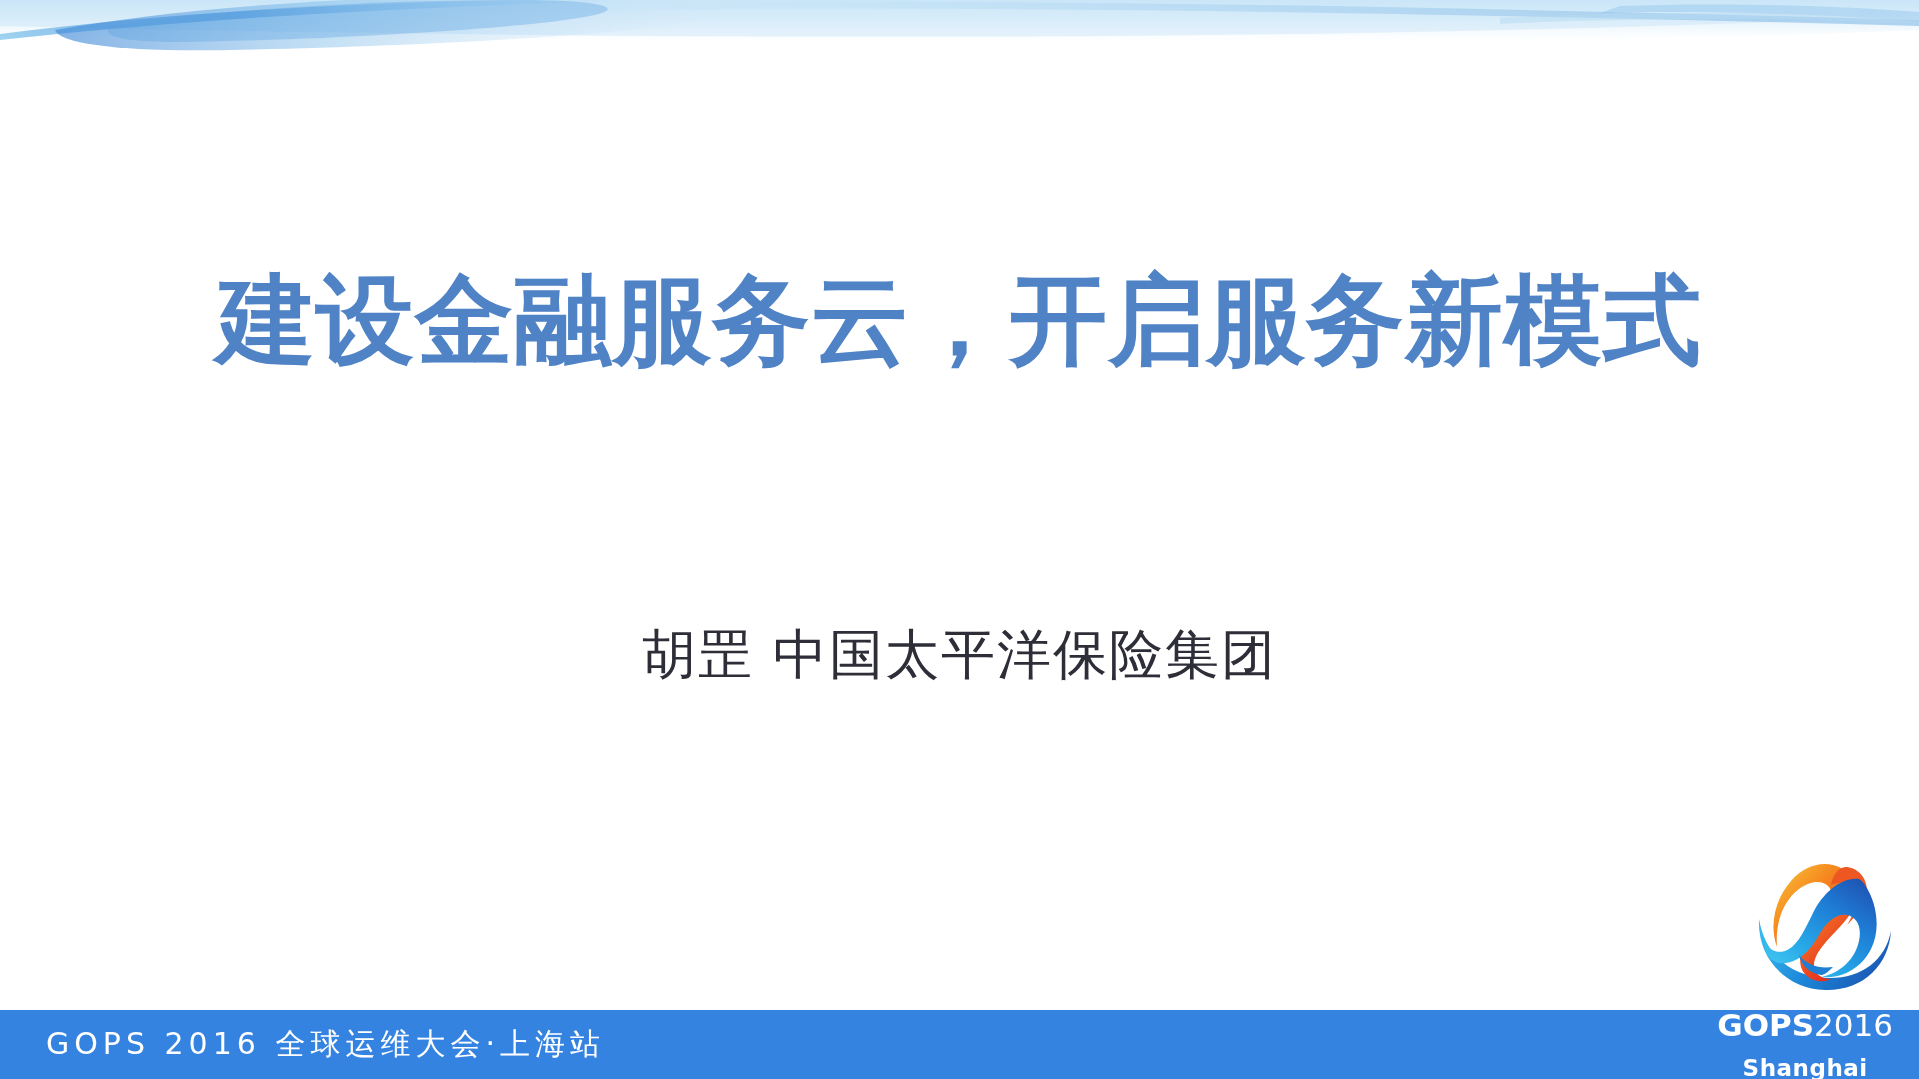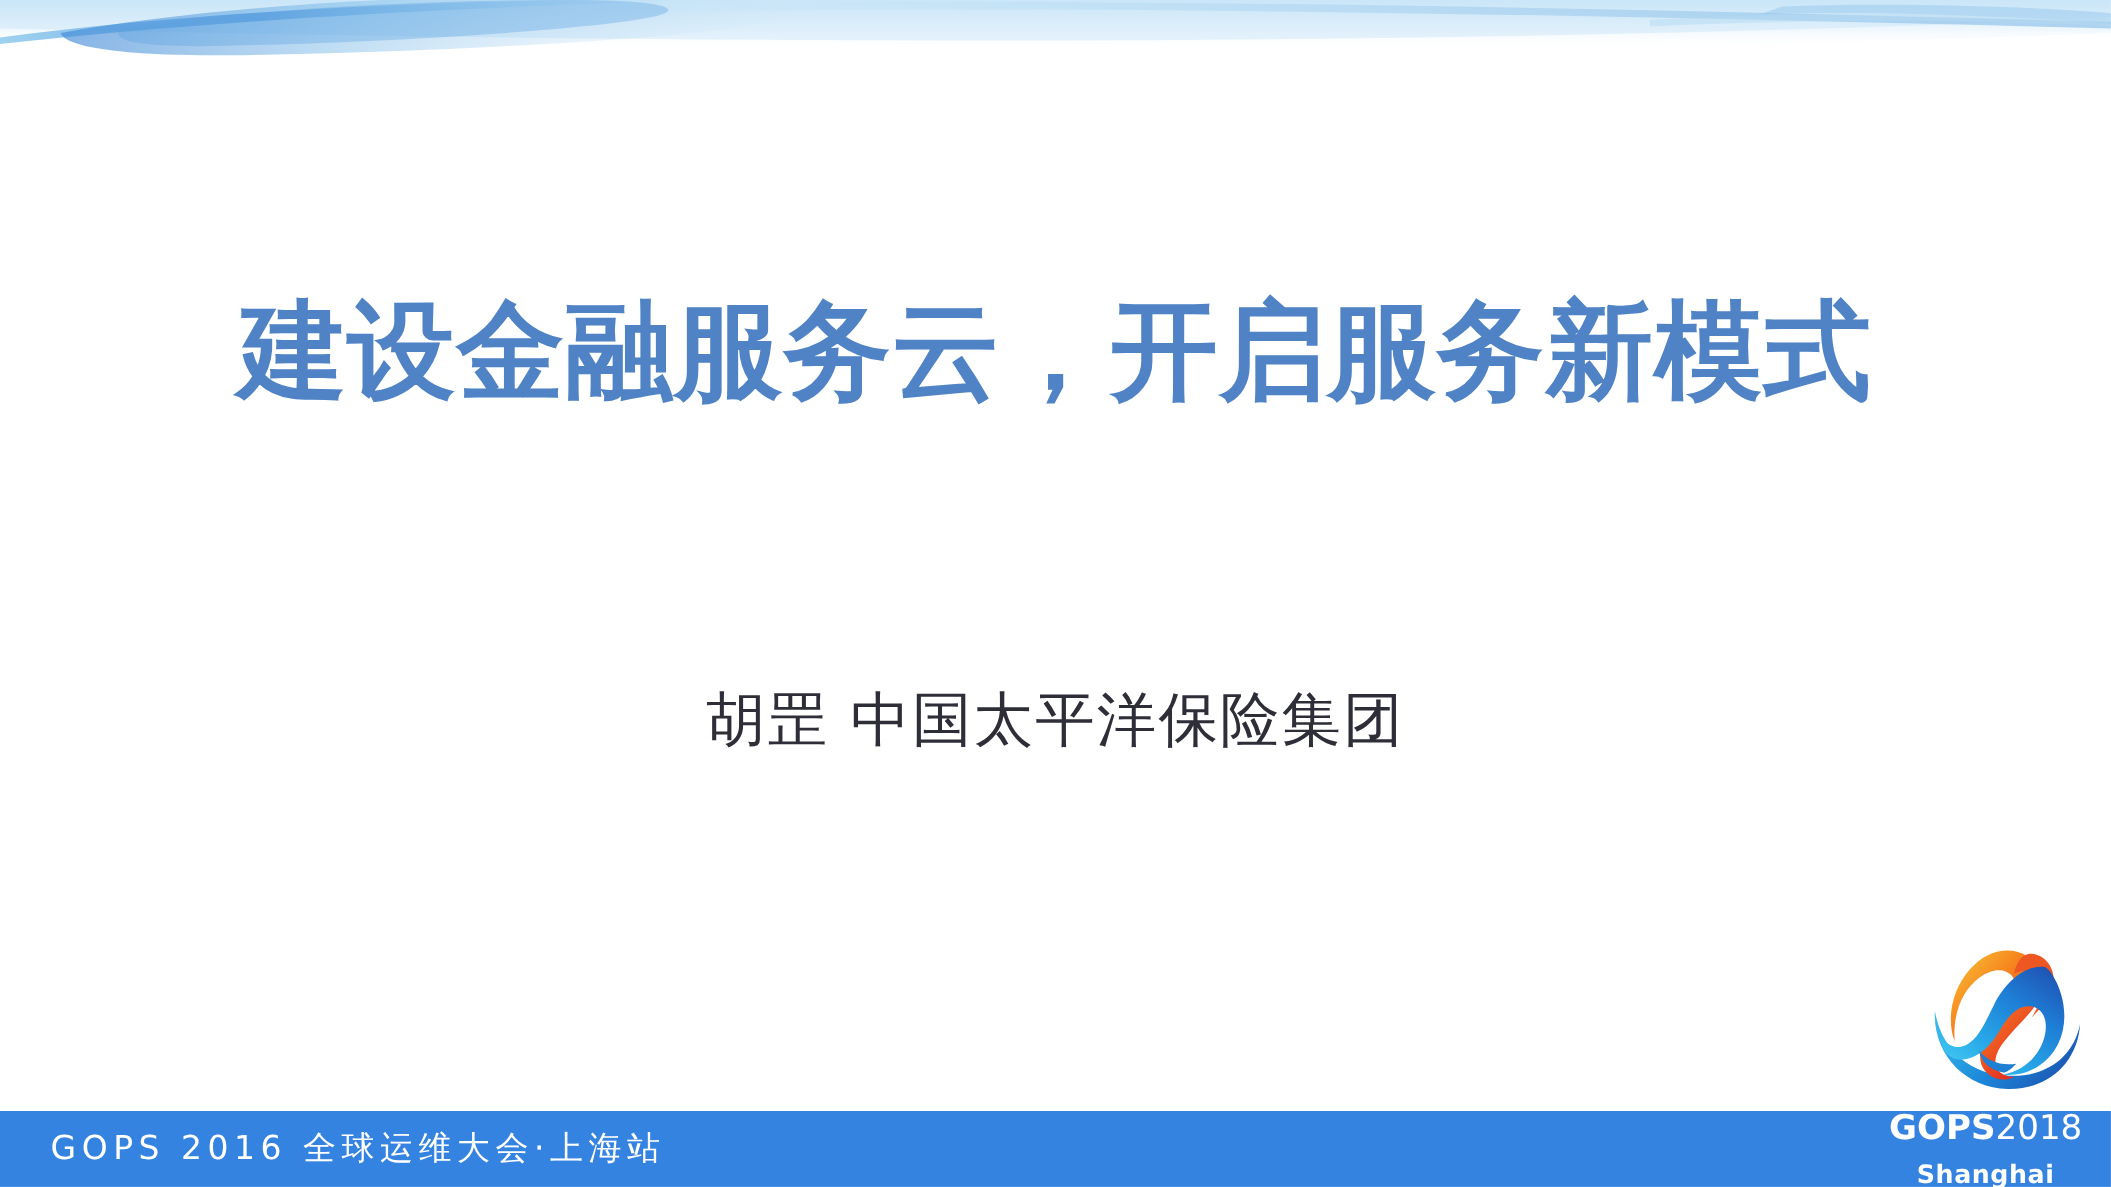--- a/index.html
+++ b/index.html
@@ -229,18 +229,18 @@
                C22,104 32,108 42,102 C52,96 58,82 66,66
                C76,46 94,30 112,32 C114,33 116,35 118,38 Z" fill="url(#waveGrad)"></path>
       <path d="M74,128 C62,126 54,118 52,108 C60,118 72,122 86,120
                C80,126 77,128 74,128 Z" fill="#1F7FD2"></path>
     </svg>
   </div>
 
   <div class="footer-bar">
     <div class="footer-text">GOPS 2016 全球运维大会·上海站</div>
     <div class="footer-logo">
-      <span class="footer-logo-main"><span>GOPS</span><span class="yr">2018</span></span>
+      <span class="footer-logo-main"><span>GOPS</span><span class="yr">2016</span></span>
       <span class="footer-logo-sub">Shanghai</span>
     </div>
   </div>
 
 </div>
 
 </body></html>

